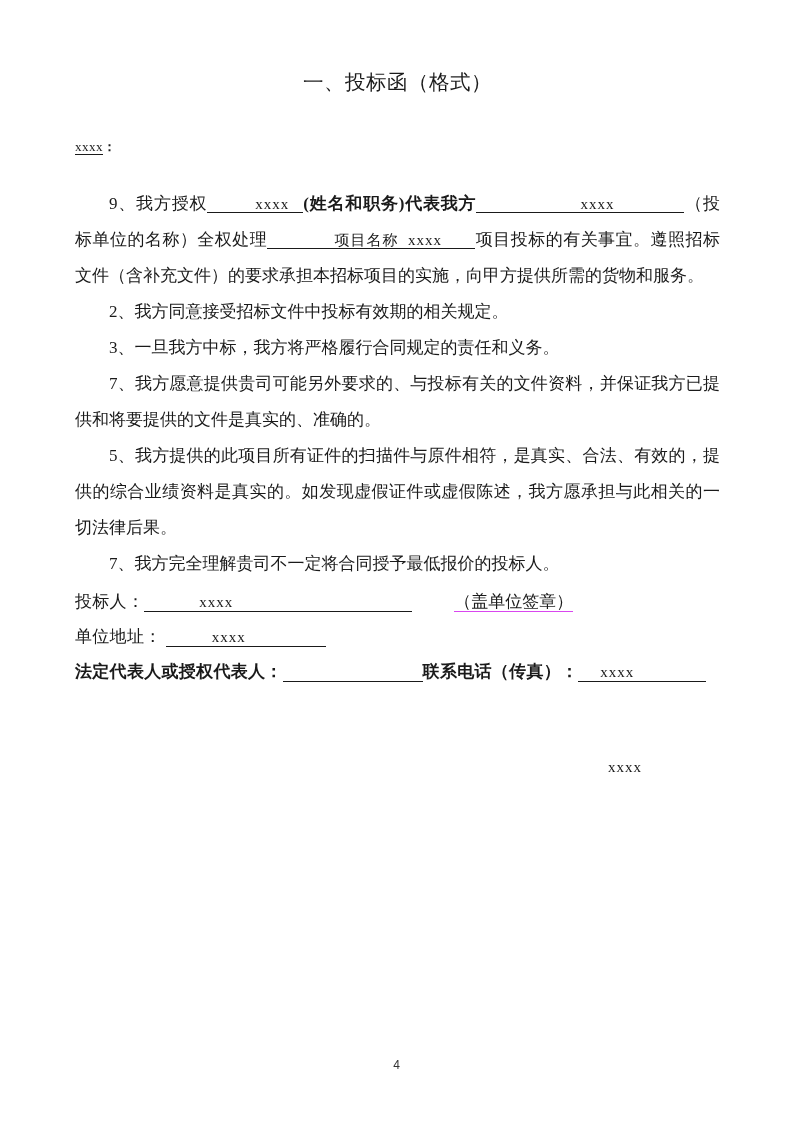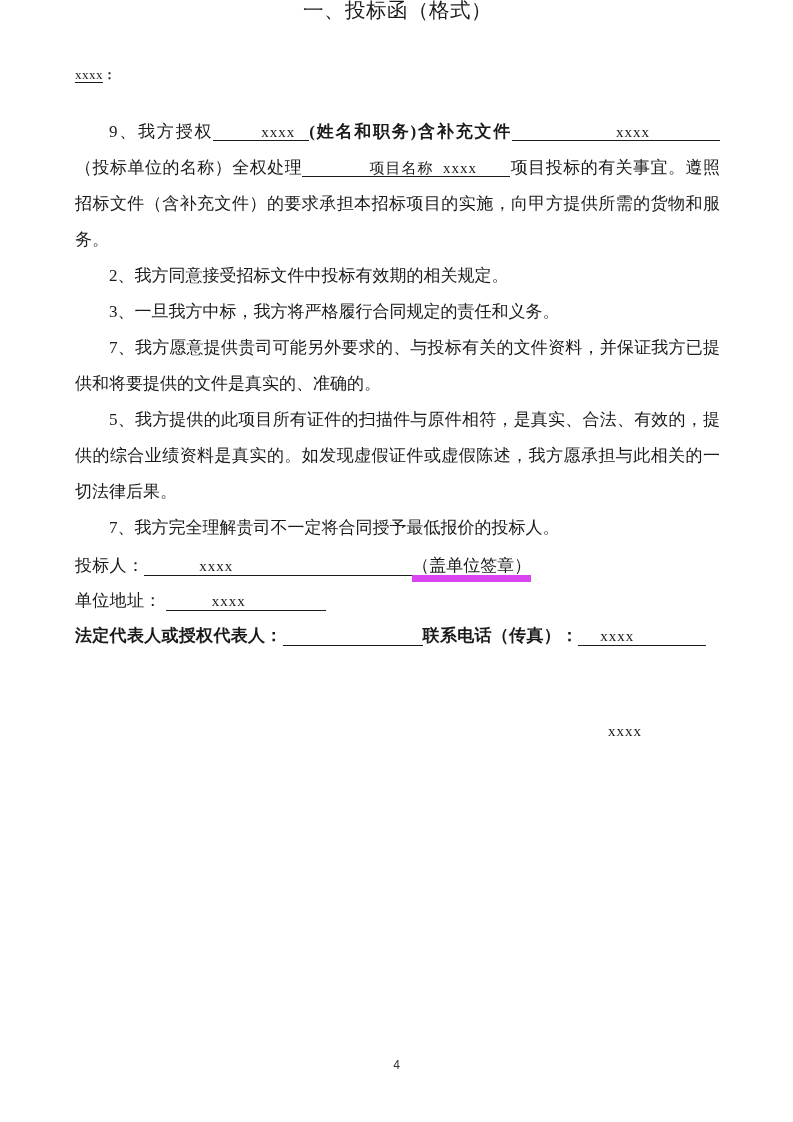--- a/index.html
+++ b/index.html
@@ -25,20 +25,21 @@
     left: 75px;
     top: 0;
     width: 645px;
   }
 
   
   .doc-title {
     text-align: center;
     font-size: 20.5px;
     line-height: 1;
+    margin-top: 72px;
     letter-spacing: 0.5px;
     font-weight: 400;
     white-space: pre;
   }
 
   
   .salutation {
     margin-top: 47px;
     font-size: 13px;
     line-height: 1;
@@ -98,21 +99,21 @@
     border-bottom: 1px solid #1a1a1a;
     text-align: center;
     vertical-align: baseline;
     line-height: 1.1;
   }
   .ul .fill {
     font-size: 15px;
     letter-spacing: 1px;
   }
   .ul-bidder  { width: 268px; text-align: left; padding-left: 55px; box-sizing: border-box; }
-  .ul-seal    { border-bottom: 7px solid #d946ef; display: inline-block; line-height: 1.1; }
+  .ul-seal    { border-bottom: 1px solid #d946ef; display: inline-block; line-height: 1.1; margin-left: 42px; }
   .ul-address { width: 160px; text-align: left; padding-left: 46px; box-sizing: border-box; }
   .ul-rep     { width: 140px; }
   .ul-phone   { width: 128px; text-align: left; padding-left: 22px; box-sizing: border-box; }
 
   
   .date-line {
     margin-top: 70px;
     text-align: right;
     padding-right: 78px;
     font-size: 15px;
@@ -139,21 +140,21 @@
   <div class="content">
 
     <div class="doc-title">一、投标函（格式）</div>
 
     <div class="salutation">
       <span class="name">xxxx</span><span class="colon">：</span>
     </div>
 
     <div class="body-block">
 
-      <p class="para"><span>9、我方授权</span><span class="blank w1">xxxx</span><span class="b">(姓名和职务)含补充文件</span><span class="blank w3">xxxx</span><span>（投标单位的名称）全权处理</span><span class="blank w3"><span>项目名称</span>&nbsp;&nbsp;<span>xxxx</span></span><span>项目投标的有关事宜。遵照招标文件（含补充文件）的要求承担本招标项目的实施，向甲方提供所需的货物和服务。</span></p>
+      <p class="para"><span>9、我方授权</span><span class="blank w1">xxxx</span><span class="b">(姓名和职务)代表我方</span><span class="blank w3">xxxx</span><span>（投标单位的名称）全权处理</span><span class="blank w3"><span>项目名称</span>&nbsp;&nbsp;<span>xxxx</span></span><span>项目投标的有关事宜。遵照招标文件（含补充文件）的要求承担本招标项目的实施，向甲方提供所需的货物和服务。</span></p>
 
       <p class="para">2、我方同意接受招标文件中投标有效期的相关规定。</p>
 
       <p class="para">3、一旦我方中标，我方将严格履行合同规定的责任和义务。</p>
 
       <p class="para">7、我方愿意提供贵司可能另外要求的、与投标有关的文件资料，并保证我方已提供和将要提供的文件是真实的、准确的。</p>
 
       <p class="para">5、我方提供的此项目所有证件的扫描件与原件相符，是真实、合法、有效的，提供的综合业绩资料是真实的。如发现虚假证件或虚假陈述，我方愿承担与此相关的一切法律后果。</p>
 
       <p class="para">7、我方完全理解贵司不一定将合同授予最低报价的投标人。</p>

